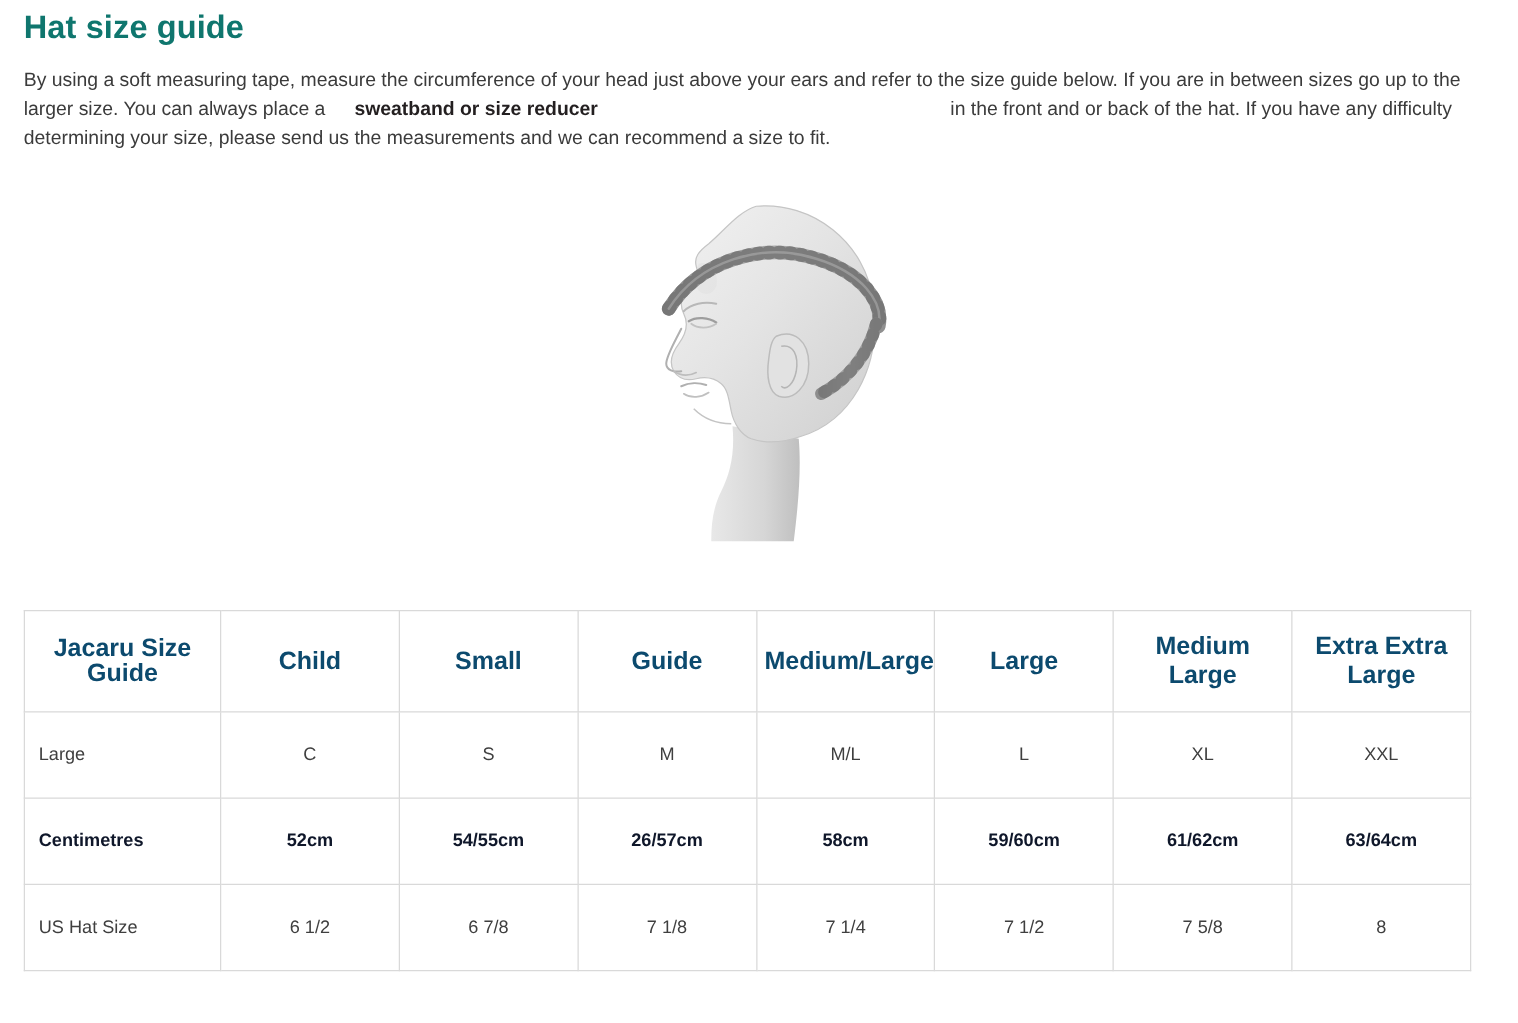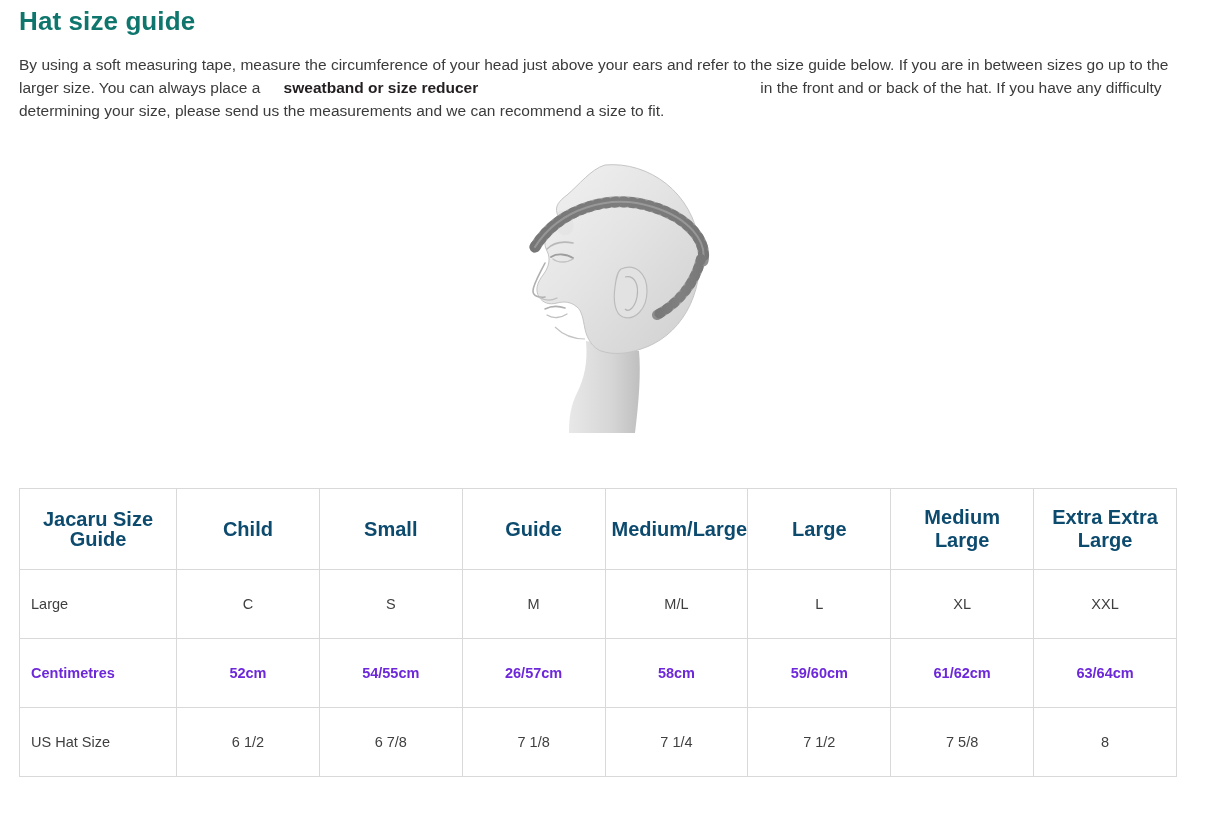--- a/index.html
+++ b/index.html
@@ -87,21 +87,21 @@
     width: 144px;
     line-height: 20px;
   }
   table.size-table td.rowhead {
     text-align: left;
     padding-left: 11px;
     color: #3f3f3f;
   }
   table.size-table tr.bold-row td {
     font-weight: bold;
-    color: #6d28d9;
+    color: #0f172a;
   }
   table.size-table tr.bold-row td.rowhead {
     font-weight: bold;
   }
 </style>
 </head>
 <body>
 
 <div class="page">
 

